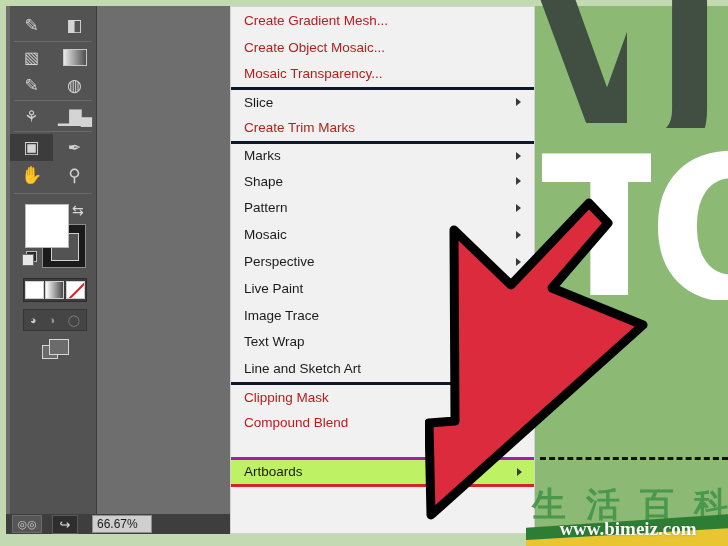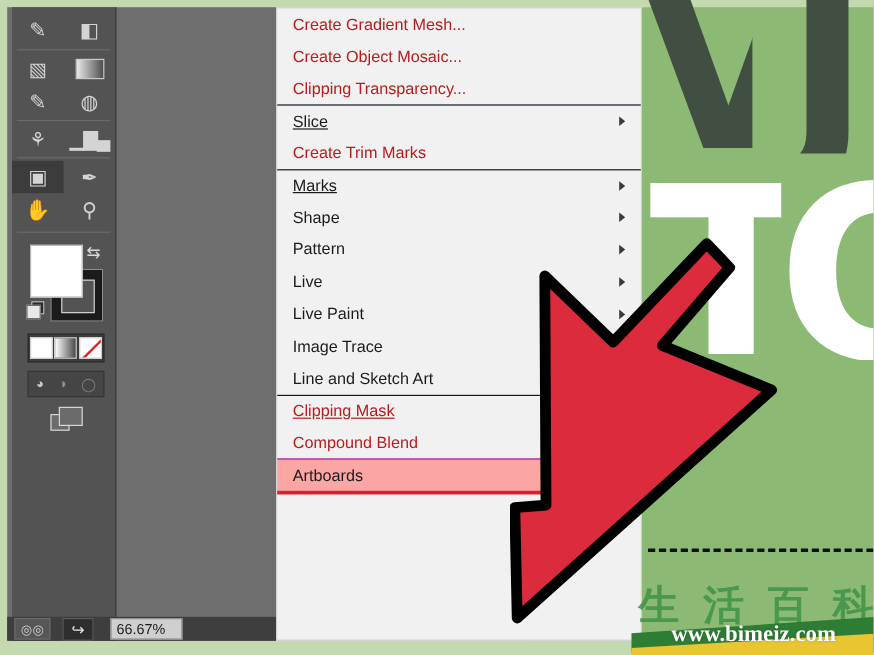--- a/index.html
+++ b/index.html
@@ -233,35 +233,36 @@
     height: 26.8px;
     display: flex;
     align-items: center;
     padding-left: 13px;
     font-size: 13.5px;
     color: #1b1b1b;
     box-sizing: border-box;
     font-family: "Liberation Sans", sans-serif;
   }
   .menu-item.disabled { color: #b91c1c; }
-  .menu-item.sep { border-top: 1px solid #0f172a; text-decoration: underline; }
+  .menu-item.sep { border-top: 3px solid #0f172a; }
   .menu-item .arrow {
     position: absolute;
     right: 13px;
     width: 0; height: 0;
     border-left: 5px solid #3a3a3a;
     border-top: 4px solid transparent;
     border-bottom: 4px solid transparent;
   }
   .menu-item.disabled .arrow { border-left-color: #a8a8a8; }
   .menu-item.highlight {
-    background: #fca5a5;
-    border-top: 1px solid #a21caf;
+    background: #bef264;
+    border-top: 3px solid #a21caf;
     border-bottom: 3px solid #d6222c;
     height: 30px;
+    margin-top: 21px;
   }
   .menu-item.highlight .arrow { right: 12px; }
 
   
   .red-arrow {
     position: absolute;
     left: 425px; top: 185px;
     width: 235px; height: 340px;
     pointer-events: none;
   }
@@ -410,21 +411,21 @@
   </div>
 
   <div class="menu" id="menu-root">
       <div class="menu-item disabled">
         <span>Create Gradient Mesh...</span>
       </div>
       <div class="menu-item disabled">
         <span>Create Object Mosaic...</span>
       </div>
       <div class="menu-item disabled">
-        <span>Clipping Transparency...</span>
+        <span>Mosaic Transparency...</span>
       </div>
       <div class="menu-item sep">
         <span>Slice</span>
         <span class="arrow"></span>
       </div>
       <div class="menu-item disabled">
         <span>Create Trim Marks</span>
       </div>
       <div class="menu-item sep">
         <span>Marks</span>
@@ -432,29 +433,37 @@
       </div>
       <div class="menu-item">
         <span>Shape</span>
         <span class="arrow"></span>
       </div>
       <div class="menu-item">
         <span>Pattern</span>
         <span class="arrow"></span>
       </div>
       <div class="menu-item">
-        <span>Live</span>
+        <span>Mosaic</span>
+        <span class="arrow"></span>
+      </div>
+      <div class="menu-item">
+        <span>Perspective</span>
         <span class="arrow"></span>
       </div>
       <div class="menu-item">
         <span>Live Paint</span>
         <span class="arrow"></span>
       </div>
       <div class="menu-item">
         <span>Image Trace</span>
+        <span class="arrow"></span>
+      </div>
+      <div class="menu-item">
+        <span>Text Wrap</span>
         <span class="arrow"></span>
       </div>
       <div class="menu-item">
         <span>Line and Sketch Art</span>
       </div>
       <div class="menu-item disabled sep">
         <span>Clipping Mask</span>
         <span class="arrow"></span>
       </div>
       <div class="menu-item disabled">

